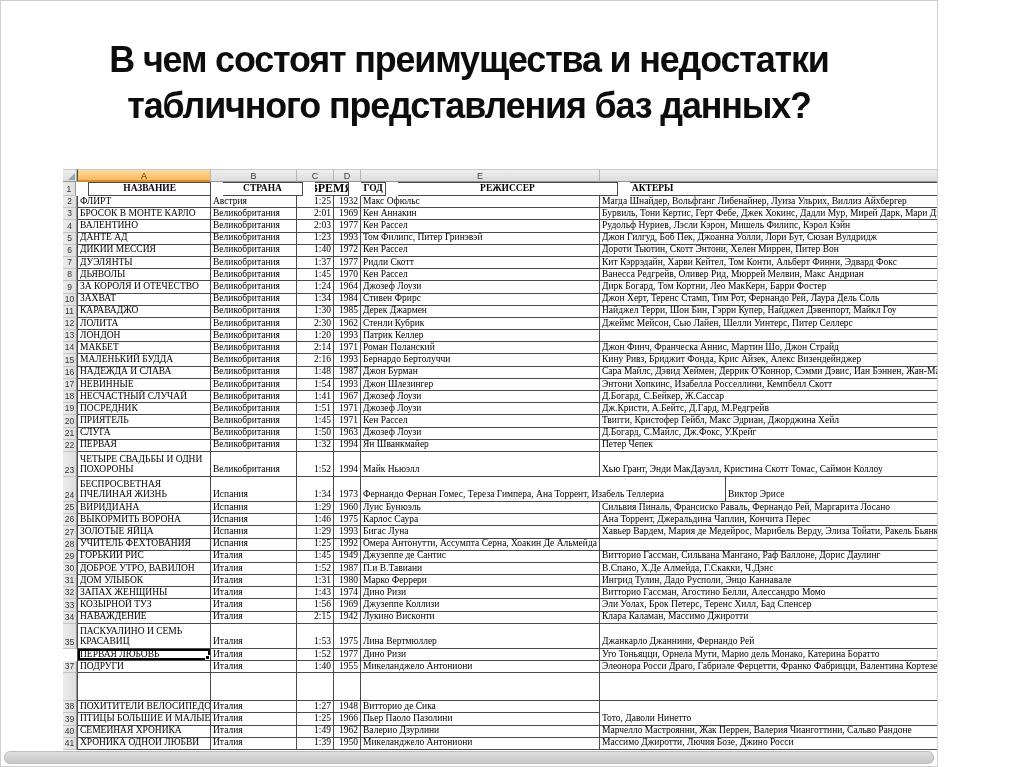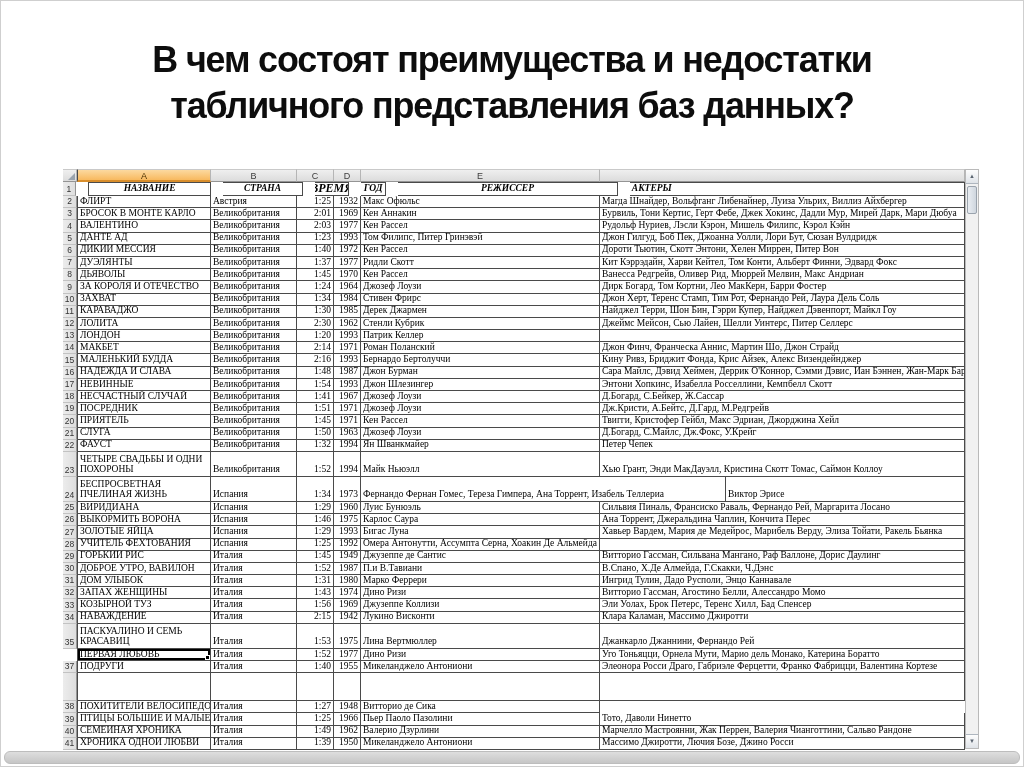--- a/index.html
+++ b/index.html
@@ -1,36 +1,36 @@
 <!DOCTYPE html>
 <html><head>
 <meta charset="utf-8">
 <style>
   html,body{margin:0;padding:0;background:#fff;}
-  .frame{position:relative;width:1024px;height:767px;background:#fff;border:1px solid #cfcfcf;box-sizing:border-box;overflow:hidden;font-family:"Liberation Sans",sans-serif;}
+  .frame{position:relative;width:938px;height:767px;background:#fff;border:1px solid #cfcfcf;box-sizing:border-box;overflow:hidden;font-family:"Liberation Sans",sans-serif;}
   .title{position:absolute;top:36px;left:0;width:100%;text-align:center;font-weight:bold;font-size:37px;line-height:46px;letter-spacing:-1.2px;color:#0d0d0d;transform:scaleX(0.97);}
   
   .sheet{position:absolute;left:62px;top:168px;width:916px;font-family:"Liberation Serif",serif;color:#000;}
   .letters{display:flex;height:13px;width:902px;box-sizing:border-box;}
   .letters .lc{box-sizing:border-box;background:linear-gradient(#efefef,#dcdcdc);border-right:1px solid #b5b5b5;border-bottom:1px solid #949494;border-top:1px solid #c9c9c9;font-family:"Liberation Sans",sans-serif;font-size:9px;color:#3c3c3c;text-align:center;line-height:12px;}
   .letters .lc.sel{background:linear-gradient(#fcd9a0,#f8b95f);border-bottom:2px solid #d98e2b;color:#4a3000;}
   .corner{position:relative;}
   .corner:after{content:"";position:absolute;right:1px;bottom:1px;border-left:7px solid transparent;border-bottom:7px solid #9aa3ad;}
   .row{display:flex;width:902px;box-sizing:border-box;}
   .cell{box-sizing:border-box;border-right:1px solid #4a4a4a;border-bottom:1px solid #4a4a4a;overflow:hidden;white-space:nowrap;display:flex;align-items:flex-end;padding:0 2px 1px 2px;font-size:9.5px;line-height:10.5px;}
   .rownum{box-sizing:border-box;background:linear-gradient(90deg,#ececec,#dedede);border-right:1px solid #949494;border-bottom:1px solid #c2c2c2;font-family:"Liberation Sans",sans-serif;font-size:8.5px;color:#333;display:flex;align-items:flex-end;justify-content:center;padding-bottom:1px;}
   .rownum.sel{background:linear-gradient(#fcd9a0,#f8b95f);border-right:2px solid #d98e2b;font-weight:bold;margin-top:29px;}
   .c-num{width:14px;}
   .c-a{width:134px;border-left:1px solid #4a4a4a;}
   .c-b{width:86px;text-align:center;}
   .c-c{width:37px;justify-content:flex-end;}
   .c-d{width:27px;justify-content:flex-end;}
   .c-e{width:239px;}
   .c-f{width:365px;}
-  .hrow .cell{border-top:1px solid #4a4a4a;font-weight:bold;font-style:italic;font-size:9.5px;justify-content:center;align-items:center;margin-left:12px;}
+  .hrow .cell{border-top:1px solid #4a4a4a;font-weight:bold;font-size:9.5px;justify-content:center;align-items:center;margin-left:12px;}
   .hrow .cell.c-f{justify-content:flex-start;}
   .hrow .cell.c-c{font-size:12px;}
   .r-normal{height:12.2px;}
   .r-tall{height:25px;}
   .r-tall .cell{white-space:normal;}
   .r-spacer{height:28px;}
   .r-spacer .cell{border-bottom:1px solid #4a4a4a;}
   .hrow{height:14px;}
   .sel-cell{box-shadow:inset 0 0 0 2px #000;position:relative;}
   .sel-cell:after{content:"";position:absolute;right:0;bottom:0;width:3px;height:3px;background:#000;border:1px solid #fff;}
@@ -248,21 +248,21 @@
           <div class="rownum c-num">21</div>
           <div class="cell c-a">СЛУГА</div>
           <div class="cell c-b">Великобритания</div>
           <div class="cell c-c">1:50</div>
           <div class="cell c-d">1963</div>
           <div class="cell c-e">Джозеф Лоузи</div>
           <div class="cell c-f">Д.Богард, С.Майлс, Дж.Фокс, У.Крейг</div>
         </div>
         <div class="row r-normal">
           <div class="rownum c-num">22</div>
-          <div class="cell c-a">ФАУСТ</div>
+          <div class="cell c-a">ПЕРВАЯ</div>
           <div class="cell c-b">Великобритания</div>
           <div class="cell c-c">1:32</div>
           <div class="cell c-d">1994</div>
           <div class="cell c-e">Ян Шванкмайер</div>
           <div class="cell c-f">Петер Чепек</div>
         </div>
         <div class="row r-tall">
           <div class="rownum c-num">23</div>
           <div class="cell c-a">ЧЕТЫРЕ СВАДЬБЫ И ОДНИ ПОХОРОНЫ</div>
           <div class="cell c-b">Великобритания</div>

